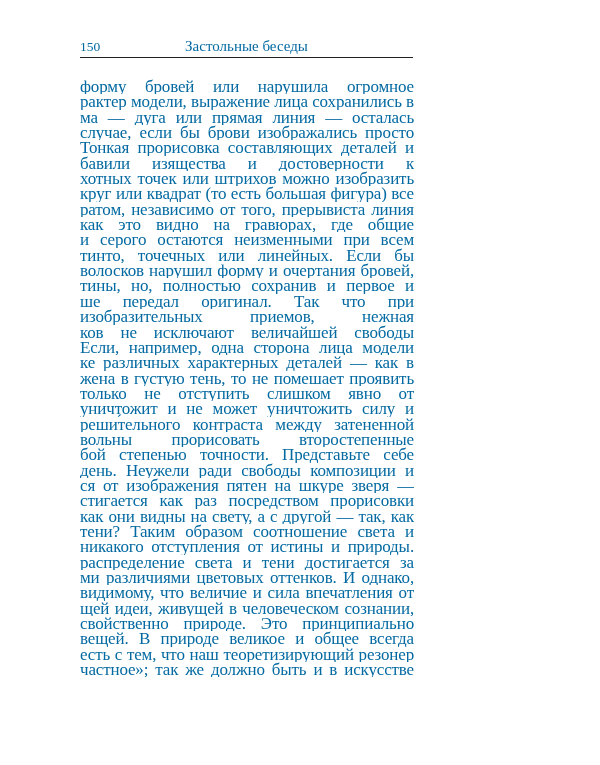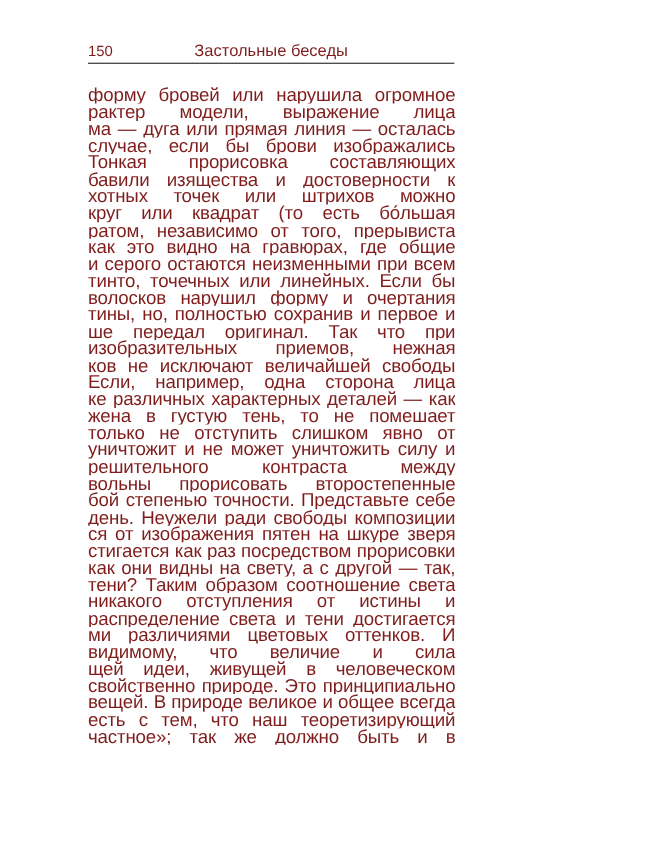--- a/index.html
+++ b/index.html
@@ -1,22 +1,22 @@
 <!DOCTYPE html>
 <html><head>
 <meta charset="utf-8">
 <style>
   html, body { margin: 0; padding: 0; }
   .page {
     width: 493px;
     height: 765px;
     background: #ffffff;
     position: relative;
-    font-family: Liberation Sans, sans-serif;
-    color: #7f1d1d;
+    font-family: Liberation Serif, serif;
+    color: #0369a1;
     overflow: hidden;
   }
   .header {
     position: absolute;
     top: 38px;
     left: 80px;
     right: 80px;
     height: 17px;
   }
   .pagenum {

